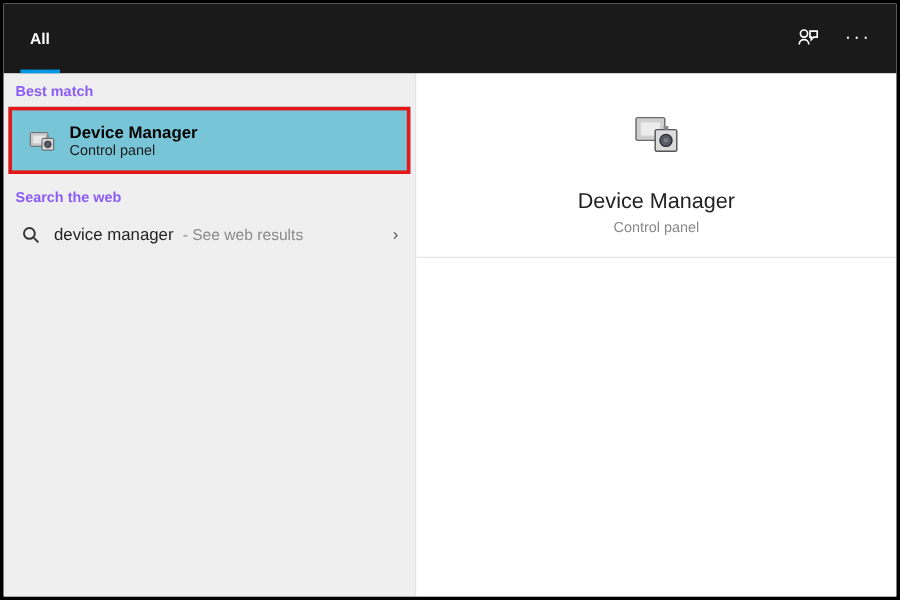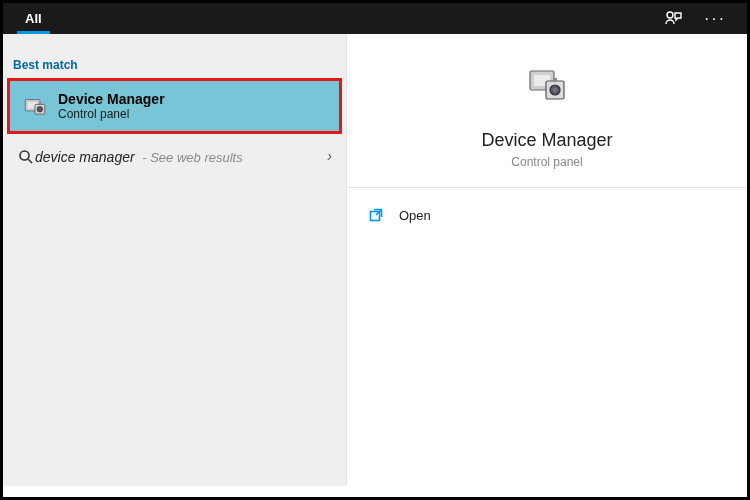--- a/index.html
+++ b/index.html
@@ -1,40 +1,40 @@
 <!DOCTYPE html>
 <html><head>
 <meta charset="utf-8">
 <style>
   * { box-sizing: border-box; margin: 0; padding: 0; font-family: "Segoe UI", Arial, sans-serif; }
   body { width: 750px; height: 500px; overflow: hidden; background: #fff; border: 3px solid #000; }
   
   
-  .topbar { background: #1a1a1a; height: 31px; display: flex; align-items: stretch; padding: 0 8px; position: relative; justify-content: center; }
+  .topbar { background: #1a1a1a; height: 58px; display: flex; align-items: stretch; padding: 0 8px; position: relative; justify-content: center; }
   .tab { color: #fff; font-size: 13px; padding: 0 14px; display: flex; align-items: center; cursor: pointer; position: relative; }
   .tab.active { font-weight: 600; }
   .tab.active::after { content: ""; position: absolute; left: 6px; right: 6px; bottom: 0; height: 3px; background: #0099e5; }
   .tab .chev { margin-left: 4px; font-size: 10px; }
   .topbar-right { margin-left: auto; display: flex; align-items: center; gap: 18px; padding-right: 12px; }
   .top-icon { color: #fff; font-size: 16px; display: flex; align-items: center; justify-content: center; width: 24px; height: 24px; }
   
   
   .main { display: flex; height: calc(500px - 42px - 6px); }
   .left { width: 344px; background: #efefef; border-right: 1px solid #e0e0e0; }
   .right { flex: 1; background: #fff; display: flex; flex-direction: column; }
   
-  .section-label { font-size: 12px; font-weight: 600; color: #0369a1; padding: 8px 10px 6px; margin-top: 16px; }
+  .section-label { font-size: 12px; font-weight: 600; color: #8b5cf6; padding: 8px 10px 6px; }
   
   .best-match { background: #77c5d7; border: 3px solid #e41818; padding: 10px 12px; display: flex; align-items: center; gap: 10px; margin: 0 4px 4px 4px; cursor: pointer; }
   .best-match .bm-icon { width: 26px; height: 26px; display: flex; align-items: center; justify-content: center; }
   .best-match .bm-text { display: flex; flex-direction: column; }
   .bm-title { font-size: 14px; font-weight: 600; color: #000; }
   .bm-sub { font-size: 12px; color: #1a1a1a; }
   
-  .web-result { display: flex; align-items: flex-start; padding: 10px 14px; cursor: pointer; font-style: italic; }
+  .web-result { display: flex; align-items: flex-start; padding: 10px 14px; gap: 10px; cursor: pointer; }
   .web-result .search-ic { width: 18px; height: 18px; display: flex; align-items: center; justify-content: center; }
   .web-result .wr-text { font-size: 14px; color: #222; }
   .web-result .wr-suffix { font-size: 13px; color: #8a8a8a; margin-left: 4px; }
   .web-result .chev-right { margin-left: auto; color: #555; font-size: 14px; }
   
   .preview { display: flex; flex-direction: column; align-items: center; padding: 28px 0 18px; border-bottom: 1px solid #e6e6e6; }
   .preview-icon { width: 44px; height: 44px; margin-bottom: 24px; }
   .preview-title { font-size: 18px; color: #222; margin-bottom: 4px; }
   .preview-sub { font-size: 12px; color: #888; }
   
@@ -72,20 +72,21 @@
           <rect x="16" y="14" width="12" height="12" rx="1" fill="#d8d8d8" stroke="#555" stroke-width="1"></rect>
           <circle cx="22" cy="20" r="3.5" fill="#556" stroke="#333" stroke-width="0.8"></circle>
           <rect x="20.5" y="12" width="3" height="2" fill="#888"></rect>
         </svg>
       </div>
       <div class="bm-text">
         <div class="bm-title">Device Manager</div>
         <div class="bm-sub">Control panel</div>
       </div>
     </div>
+    <div class="section-label">Search the web</div>
     <div class="web-result">
       <div class="search-ic">
         <svg width="16" height="16" viewBox="0 0 16 16" fill="none" stroke="#333" stroke-width="1.6">
           <circle cx="6.5" cy="6.5" r="4.5"></circle>
           <line x1="10.2" y1="10.2" x2="14" y2="14"></line>
         </svg>
       </div>
       <span>
         <span class="wr-text">device manager</span><span class="wr-suffix"> - See web results</span>
       </span>
@@ -101,26 +102,14 @@
           <rect x="9" y="13" width="16" height="11" fill="#ececec"></rect>
           <rect x="21" y="19" width="18" height="18" rx="1.5" fill="#dcdcdc" stroke="#555" stroke-width="1.2"></rect>
           <circle cx="30" cy="28" r="5" fill="#5a5a66" stroke="#2f2f39" stroke-width="1.2"></circle>
           <circle cx="30" cy="28" r="2" fill="#777788"></circle>
           <rect x="28" y="16" width="4" height="3" fill="#8a8a8a"></rect>
         </svg>
       </div>
       <div class="preview-title">Device Manager</div>
       <div class="preview-sub">Control panel</div>
     </div>
-    <div class="actions">
-      <div class="action-row">
-        <span class="open-icon">
-          <svg width="16" height="16" viewBox="0 0 16 16" fill="none" stroke="#0099e5" stroke-width="1.6">
-            <rect x="2.5" y="4.5" width="9" height="9"></rect>
-            <path d="M6 2.5h7.5V10"></path>
-            <path d="M13 3 L8 8"></path>
-          </svg>
-        </span>
-        <span>Open</span>
-      </div>
-    </div>
   </div>
 </div>
 
 </body></html>

